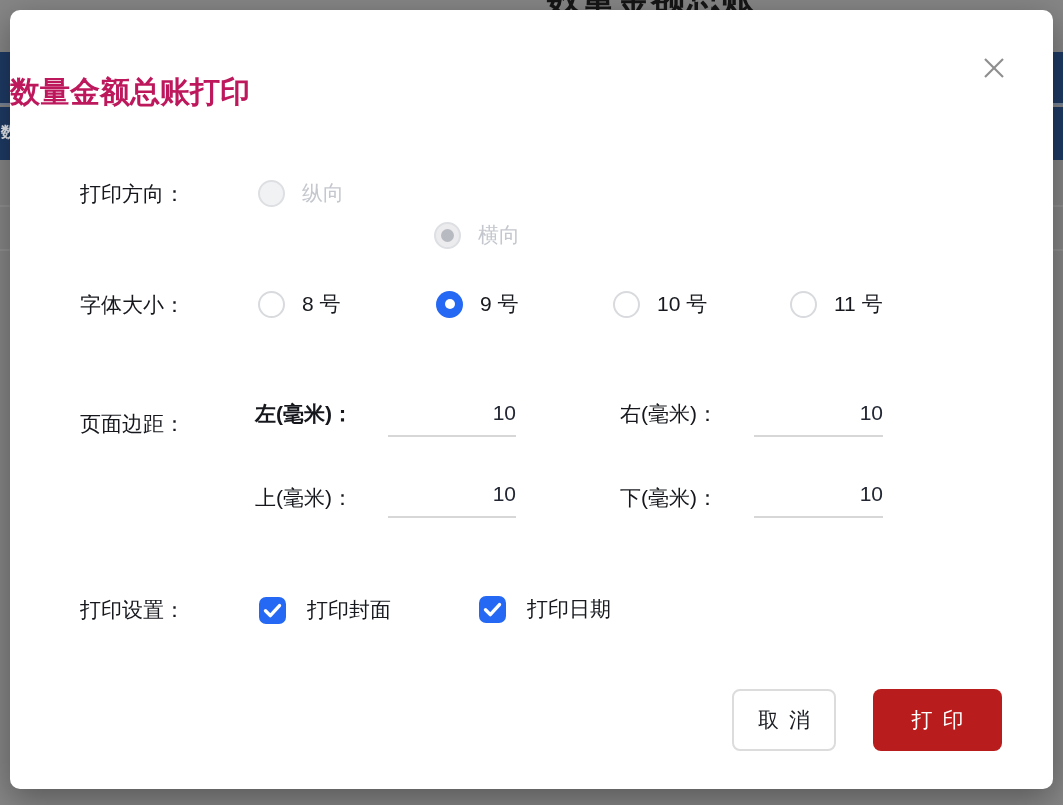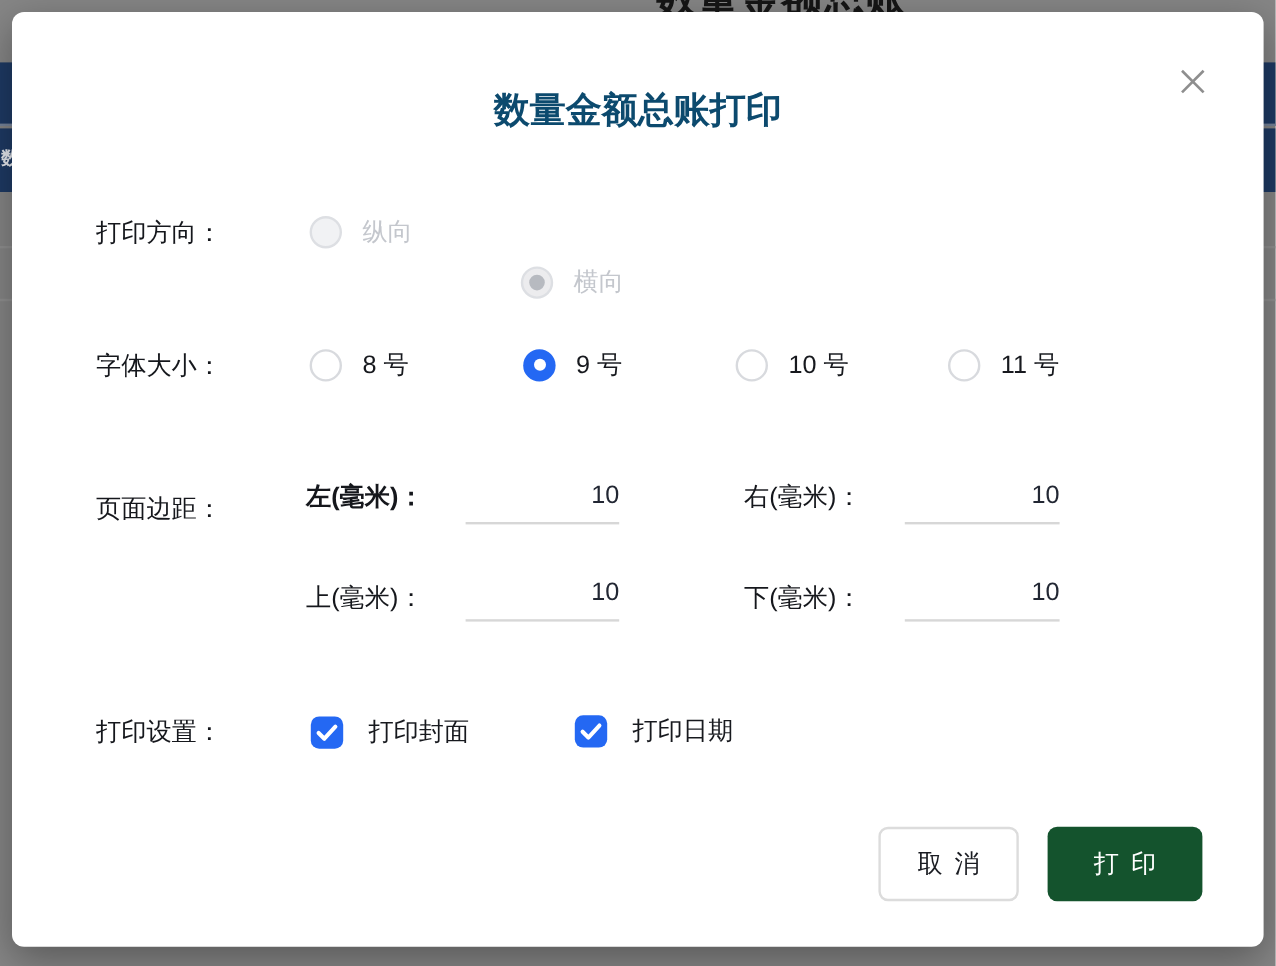--- a/index.html
+++ b/index.html
@@ -33,21 +33,21 @@
   .bg-line-2 { top:249px; }
 
   
   .modal {
     position:absolute; left:10px; top:10px; width:1043px; height:779px;
     background:#ffffff; border-radius:10px; z-index:5;
     box-shadow:0 10px 34px rgba(0,0,0,0.35);
   }
   .modal-title {
     position:absolute; left:0; top:62px; width:100%;
-    text-align:center; font-size:30px; font-weight:bold; color:#0c4a6e;
+    text-align:left; font-size:30px; font-weight:bold; color:#be185d;
   }
   .close-btn {
     position:absolute; left:966px; top:40px; width:36px; height:36px;
     background:transparent; border:none; cursor:pointer; padding:0;
   }
 
   .form-label {
     position:absolute; left:70px; font-size:21px; color:#15171c; white-space:nowrap;
   }
 
@@ -88,24 +88,24 @@
     font-family:"Liberation Sans","DejaVu Sans",sans-serif;
   }
 
   
   .btn {
     position:absolute; top:679px; height:62px; border-radius:8px;
     font-size:21px; letter-spacing:10px; padding-left:10px; cursor:pointer;
     font-family:"Liberation Sans","DejaVu Sans",sans-serif;
   }
   .btn-cancel {
-    left:722px; width:117px; background:#fff; border:2px solid #dcdcdc; color:#1a1c22;
+    left:722px; width:104px; background:#fff; border:2px solid #dcdcdc; color:#1a1c22;
   }
   .btn-print {
-    left:863px; width:129px; background:#14532d; border:none; color:#ffffff;
+    left:863px; width:129px; background:#b91c1c; border:none; color:#ffffff;
   }
 </style>
 </head>
 <body>
 
 <div class="backdrop">
   <div class="bg-title">数量金额总账</div>
   <div class="bg-nav"></div>
   <div class="bg-tabs">
     <span class="bg-tab-text">数量金额总账</span>

